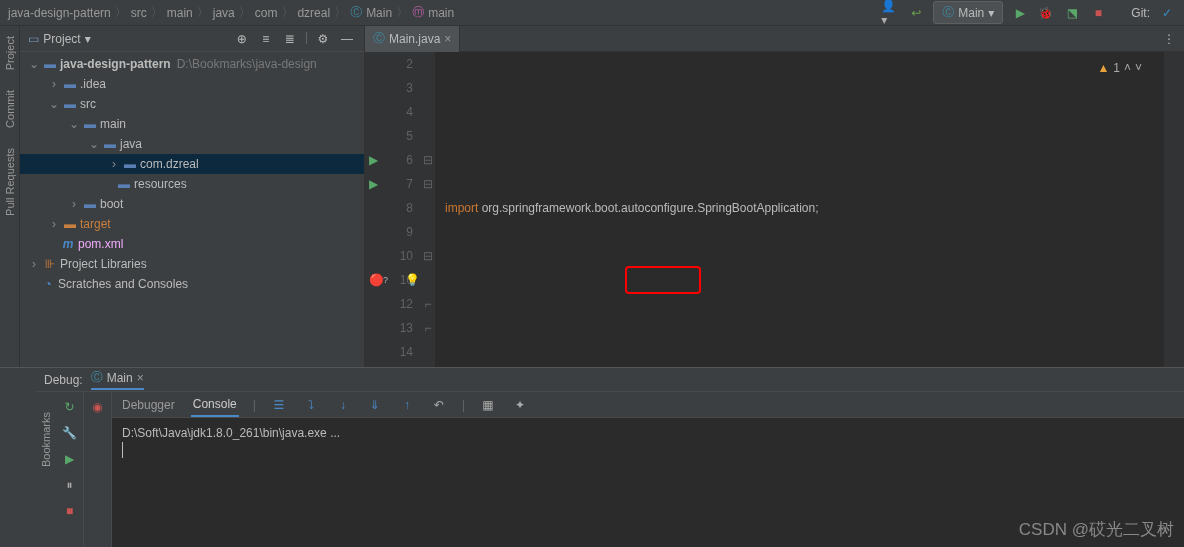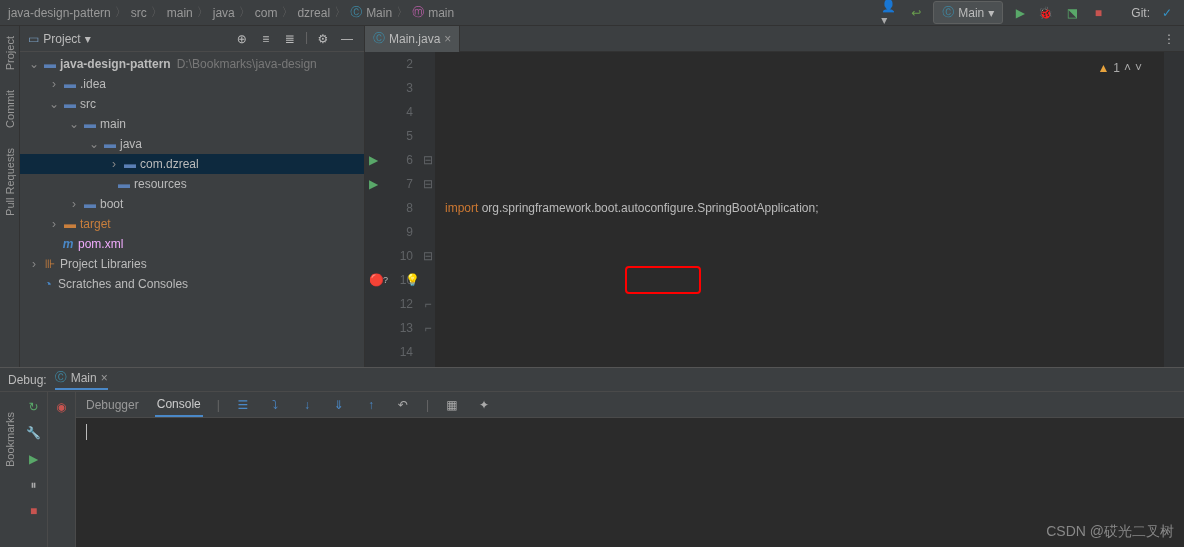--- a/index.html
+++ b/index.html
@@ -38,33 +38,33 @@
 .code { flex: 1; line-height: 24px; white-space: pre; position: relative; }
 .code-line { padding-left: 10px; height: 24px; }
 .kw { color: #cc7832; }
 .ann { color: #bbb529; }
 .gutter-icon { position: absolute; left: 4px; }
 .bulb { position: absolute; left: 40px; }
 .red-box { position: absolute; border: 2px solid #ff0000; border-radius: 4px; pointer-events: none; }
 .editor-right { width: 20px; background: #313335; position: relative; }
 .warn-badge { position: absolute; top: 4px; right: 22px; display: flex; align-items: center; gap: 4px; color: #aaa; }
 
-.debug-panel { height: 180px; background: #3c3f41; border-top: 1px solid #555; display: flex; flex-direction: column; }
+.debug-panel { height: 180px; background: #3c3f41; border-top: 1px solid #555; display: flex; flex-direction: column; padding-left: 36px; }
 .debug-header { height: 24px; display: flex; align-items: center; padding: 0 8px; gap: 8px; border-bottom: 1px solid #4a4a4a; }
 .debug-body { flex: 1; display: flex; }
 .debug-rail { width: 28px; background: #3c3f41; border-right: 1px solid #4a4a4a; display: flex; flex-direction: column; align-items: center; padding-top: 6px; gap: 8px; }
 .debug-content { flex: 1; display: flex; flex-direction: column; }
 .debug-tabs { height: 26px; display: flex; align-items: center; padding: 0 8px; gap: 14px; border-bottom: 1px solid #4a4a4a; }
 .debug-tab { padding: 4px 2px; color: #999; }
 .debug-tab.active { border-bottom: 2px solid #4a88c7; color: #ccc; }
 .console { flex: 1; padding: 6px 10px; font-family: Consolas, monospace; font-size: 13px; line-height: 18px; color: #bbbbbb; background: #2b2b2b; }
 
 .folder-blue { color: #5a7fb5; }
 .folder-orange { color: #c97f3d; }
-.watermark { position: absolute; right: 10px; bottom: 6px; color: #888; font-size: 14px; }
+.watermark { position: absolute; right: 10px; bottom: 6px; color: #888; font-size: 17px; }
 </style>
 </head>
 <body>
 
 <div class="navbar">
   <div class="breadcrumb">
     <span>java-design-pattern</span>
       <span class="sep">〉</span>
     <span>src</span>
       <span class="sep">〉</span>
@@ -281,19 +281,20 @@
         <span class="icon-btn" style="color:#4a88c7">⤵</span>
         <span class="icon-btn" style="color:#4a88c7">↓</span>
         <span class="icon-btn" style="color:#4a88c7">⇓</span>
         <span class="icon-btn" style="color:#4a88c7">↑</span>
         <span class="icon-btn" style="color:#aaa">↶</span>
         <span style="color:#666">|</span>
         <span class="icon-btn" style="color:#aaa">▦</span>
         <span class="icon-btn" style="color:#aaa">✦</span>
       </div>
       <div class="console">
+        <div>D:\Soft\Java\jdk1.8.0_261\bin\java.exe ...</div>
         <div style="border-left:1px solid #bbb;height:16px;display:inline-block"></div>
       </div>
     </div>
   </div>
 </div>
 
 <div class="watermark">CSDN @砹光二叉树</div>
 
 </body></html>

